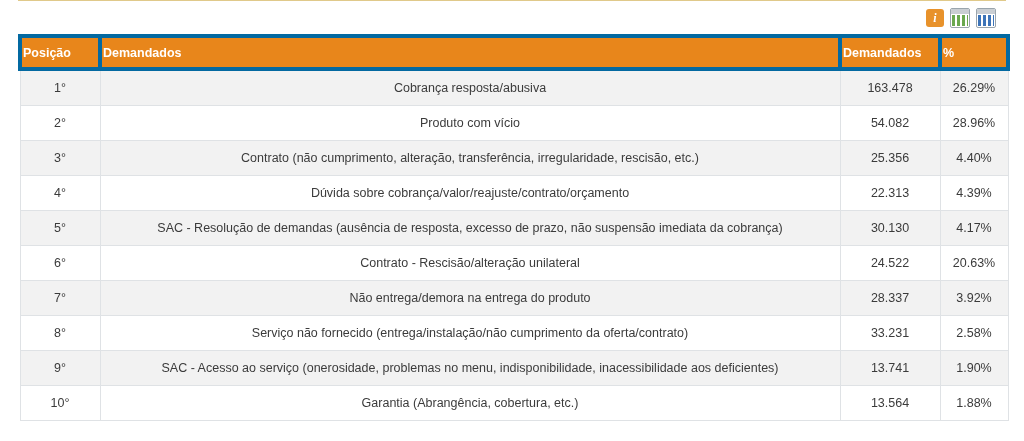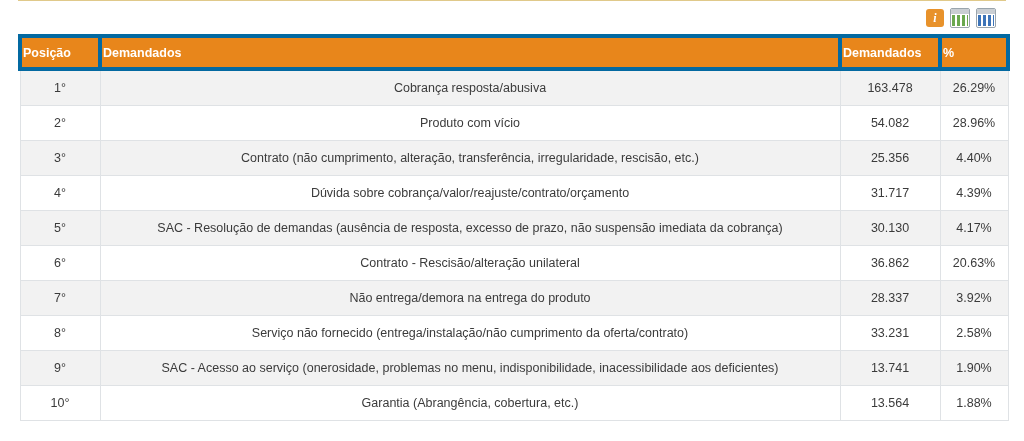--- a/index.html
+++ b/index.html
@@ -172,33 +172,33 @@
         </tr>
         <tr class="odd">
           <td>3°</td>
           <td>Contrato (não cumprimento, alteração, transferência, irregularidade, rescisão, etc.)</td>
           <td>25.356</td>
           <td>4.40%</td>
         </tr>
         <tr class="even">
           <td>4°</td>
           <td>Dúvida sobre cobrança/valor/reajuste/contrato/orçamento</td>
-          <td>31.717</td>
+          <td>22.313</td>
           <td>4.39%</td>
         </tr>
         <tr class="odd">
           <td>5°</td>
           <td>SAC - Resolução de demandas (ausência de resposta, excesso de prazo, não suspensão imediata da cobrança)</td>
           <td>30.130</td>
           <td>4.17%</td>
         </tr>
         <tr class="even">
           <td>6°</td>
           <td>Contrato - Rescisão/alteração unilateral</td>
-          <td>36.862</td>
+          <td>24.522</td>
           <td>20.63%</td>
         </tr>
         <tr class="odd">
           <td>7°</td>
           <td>Não entrega/demora na entrega do produto</td>
           <td>28.337</td>
           <td>3.92%</td>
         </tr>
         <tr class="even">
           <td>8°</td>

